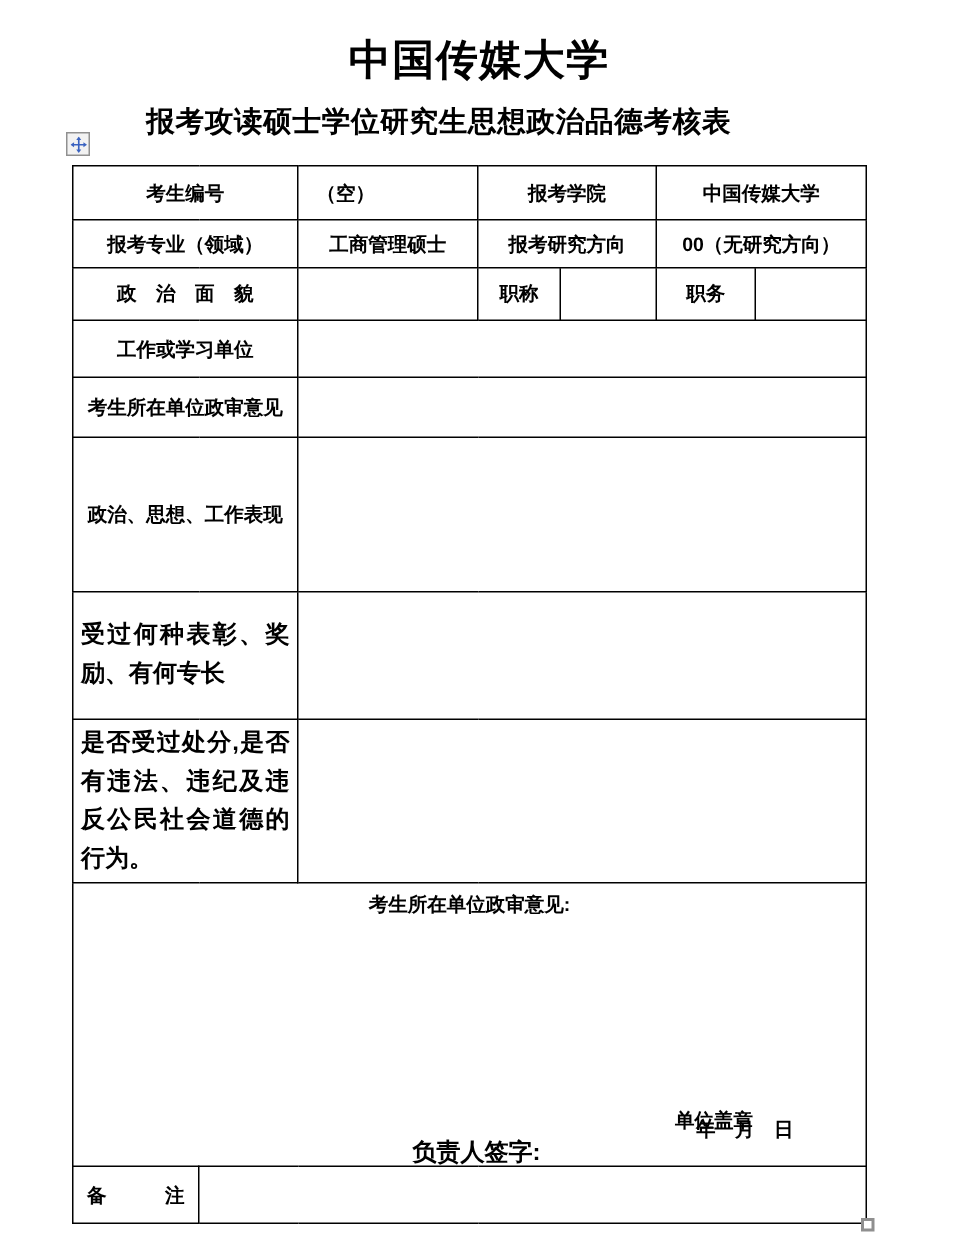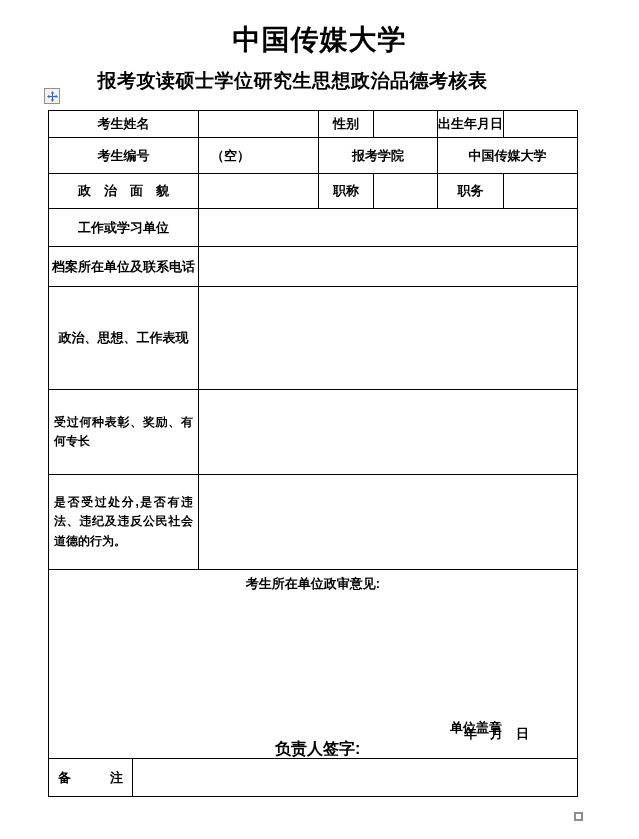--- a/index.html
+++ b/index.html
@@ -53,21 +53,21 @@
     text-align: center;
     vertical-align: middle;
     overflow: hidden;
   }
   td.value-left { text-align: left; padding-left: 12px; }
   td.label-justify {
     text-align: justify;
     text-align-last: left;
     vertical-align: middle;
     padding: 3px 5px;
-    font-size: 12px;
+    font-size: 16px;
     line-height: 1.6;
   }
   td.opinion-cell {
     position: relative;
     text-align: center;
     vertical-align: top;
     padding: 5px 5px;
   }
   .opinion-label { font-size: 13px; font-weight: 700; }
   .seal-label {
@@ -120,48 +120,46 @@
   <colgroup>
     <col style="width:84px">
       <col style="width:66px">
       <col style="width:120px">
     <col style="width:55px">
       <col style="width:64px">
       <col style="width:66px">
       <col style="width:74px">
   </colgroup>
   <tbody>
-      <tr class="r1">
-    <td colspan="2">考生姓名</td>
-    <td></td>
-    <td>性别</td>
-    <td></td>
-    <td>出生年月日</td>
-    <td></td>
-  </tr>
   <tr class="r2">
     <td colspan="2">考生编号</td>
     <td class="value-left">（空）</td>
     <td colspan="2">报考学院</td>
     <td colspan="2">中国传媒大学</td>
+  </tr>
+  <tr class="r3">
+    <td colspan="2">报考专业（领域）</td>
+    <td>工商管理硕士</td>
+    <td colspan="2">报考研究方向</td>
+    <td colspan="2">00（无研究方向）</td>
   </tr>
   <tr class="r4">
     <td colspan="2">政　治　面　貌</td>
     <td></td>
     <td>职称</td>
     <td></td>
     <td>职务</td>
     <td></td>
   </tr>
   <tr class="r5">
     <td colspan="2">工作或学习单位</td>
     <td colspan="5"></td>
   </tr>
   <tr class="r6">
-    <td colspan="2">档案所在单位及联系电话</td>
+    <td colspan="2">考生所在单位政审意见</td>
     <td colspan="5"></td>
   </tr>
   <tr class="r7">
     <td colspan="2">政治、思想、工作表现</td>
     <td colspan="5"></td>
   </tr>
   <tr class="r8">
     <td colspan="2" class="label-justify">受过何种表彰、奖励、有何专长</td>
     <td colspan="5"></td>
   </tr>

